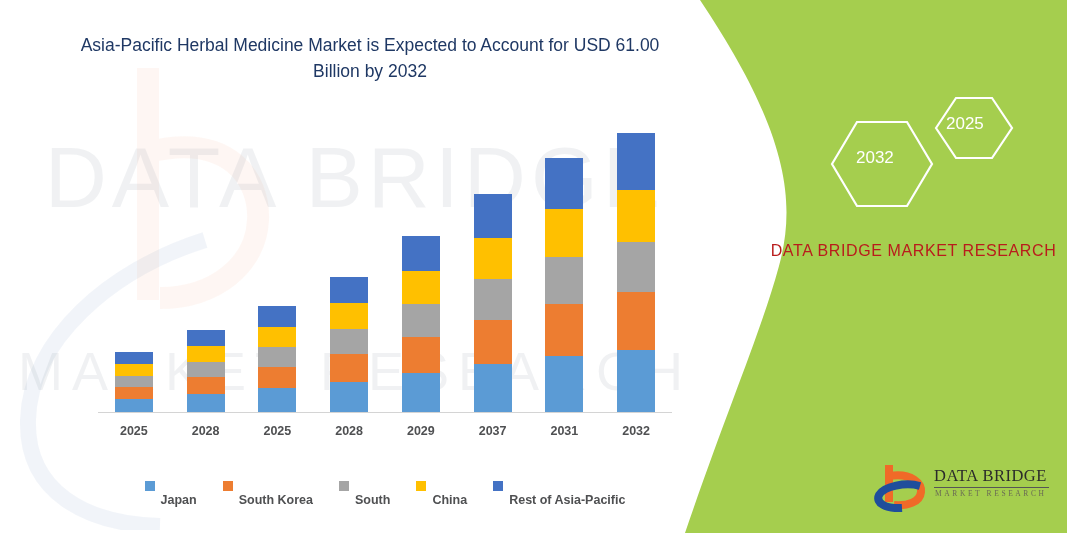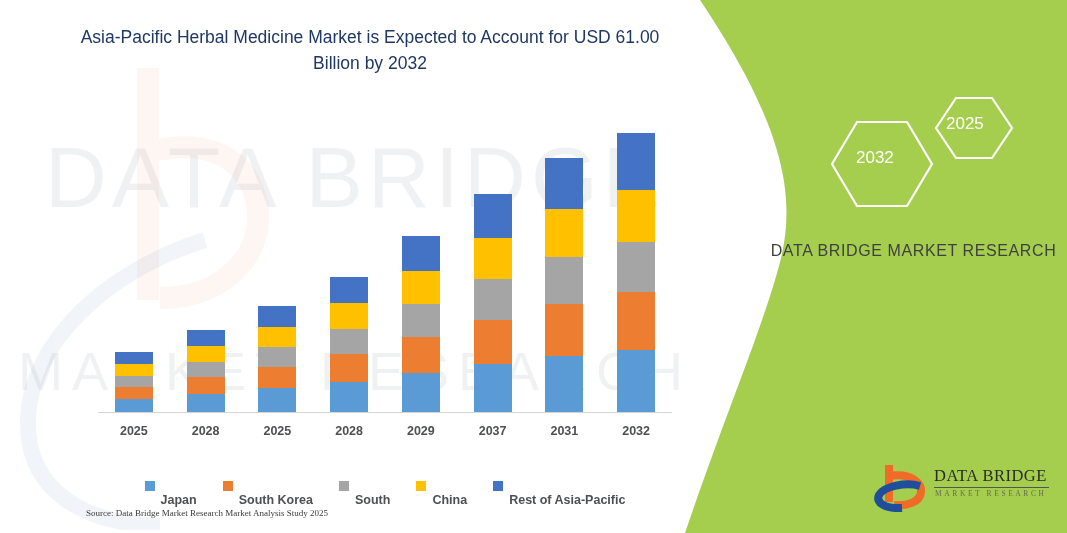--- a/index.html
+++ b/index.html
@@ -52,21 +52,21 @@
     user-select: none;
     white-space: nowrap;
   }
   .watermark.line1 { top: 128px; font-size: 86px; }
   .watermark.line2 { top: 340px; font-size: 54px; letter-spacing: 9px; }
 
   
   .chart-title {
     position: absolute;
     left: 60px;
-    top: 24px;
+    top: 32px;
     width: 620px;
     text-align: center;
     color: #1f3864;
     font-size: 17.5px;
     line-height: 26px;
     font-weight: 400;
   }
   .axis-line {
     position: absolute;
     left: 98px;
@@ -204,21 +204,21 @@
   }
   .hex-label.a { left: 186px; top: 24px; }
   .hex-label.b { left: 96px; top: 58px; }
 
   .panel-brand {
     position: absolute;
     left: 0;
     top: 238px;
     width: 307px;
     text-align: center;
-    color: #404040;
+    color: #b91c1c;
     font-size: 16px;
     line-height: 25px;
     letter-spacing: 0.6px;
   }
 
   
   .corner-logo {
     position: absolute;
     left: 872px;
     top: 462px;
@@ -375,21 +375,20 @@
         <span class="legend-swatch" style="background: rgb(255, 192, 0);"></span>
         <span class="legend-label">China</span>
       </div>
       <div class="legend-item">
         <span class="legend-swatch" style="background: rgb(68, 114, 196);"></span>
         <span class="legend-label">Rest of Asia-Pacific</span>
       </div>
     </div>
 
   <div class="footer">
-    <div>Source: Data Bridge Market Research  Market Analysis Study 2025</div>
   </div>
 
   <svg class="green-panel" viewBox="0 0 400 533" preserveAspectRatio="none">
     <path id="greenPath" d="M 400 0 L 33 0 C 120 130, 130 200, 112 266 C 94 332, 60 410, 18 533 L 400 533 Z" fill="#A5CE4E"></path>
   </svg>
 
   <div class="green-content">
 
     <div class="hex-wrap">
       <svg width="307" height="130" viewBox="0 0 307 130">

